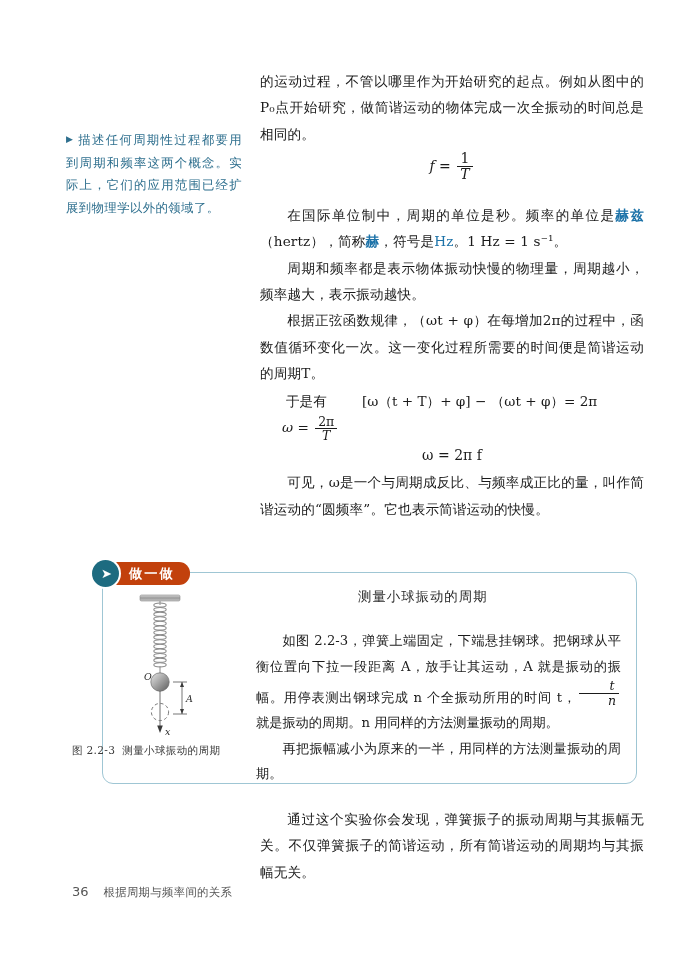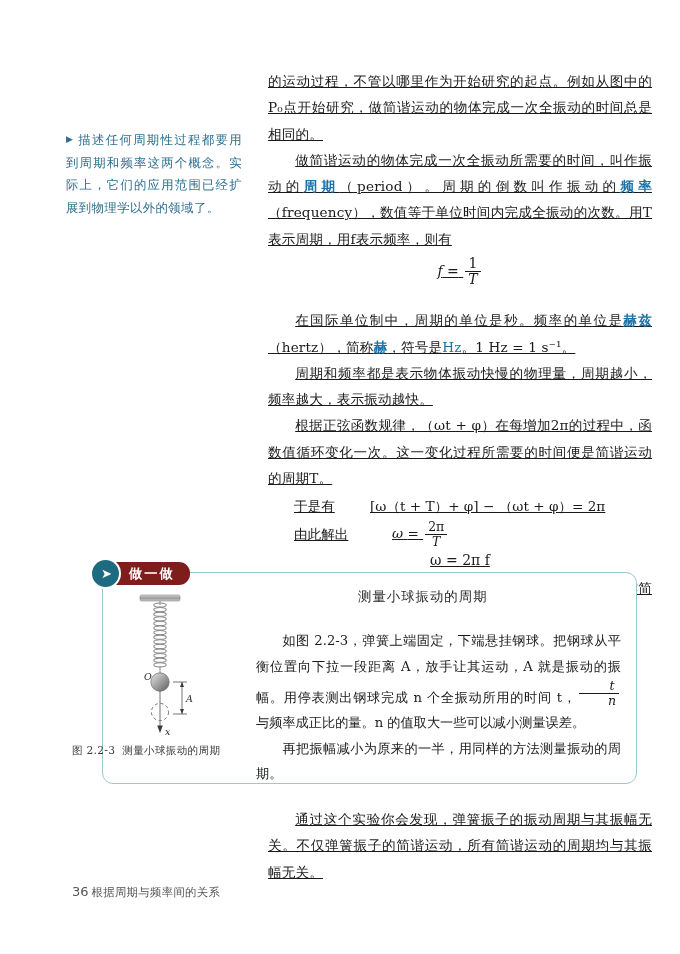--- a/index.html
+++ b/index.html
@@ -38,24 +38,23 @@
   .margin-note .tri {
     color: #2e6f8e;
     font-size: 9px;
     vertical-align: 2px;
     margin-right: 4px;
   }
 
   
   .col {
     position: absolute;
-    left: 268px;
+    left: 260px;
     width: 384px;
     top: 0;
-    text-decoration: underline;
   }
   p.body {
     margin: 0;
     font-size: 13.6px;
     line-height: 26.3px;
     text-align: justify;
     text-justify: inter-ideograph;
     letter-spacing: 0.15px;
   }
   p.body.indent { text-indent: 2em; }
@@ -127,21 +126,21 @@
   }
   .badge-circle .glyph {
     color: #ffffff;
     font-size: 13px;
     line-height: 1;
     font-family: "DejaVu Sans", sans-serif;
     transform: translateX(1px);
   }
   .badge-pill {
     margin-left: -10px;
-    background: #7f1d1d;
+    background: #c2410c;
     color: #ffffff;
     height: 23px;
     padding: 0 15px 0 20px;
     border-radius: 3px 11px 11px 3px;
     display: flex;
     align-items: center;
     font-size: 13.2px;
     letter-spacing: 2px;
     font-family: "DejaVu Serif", "Liberation Serif", serif;
     font-weight: bold;
@@ -194,21 +193,21 @@
     position: absolute;
     left: 72px;
     top: 884px;
     display: flex;
     align-items: baseline;
     color: #4a4a4a;
   }
   .footer .pageno {
     font-size: 13px;
     font-family: "DejaVu Sans", sans-serif;
-    margin-right: 3px;
+    margin-right: 15px;
     color: #555;
   }
   .footer .bookname {
     font-size: 11.4px;
     letter-spacing: 0.3px;
     color: #555;
   }
 </style>
 </head>
 <body>
@@ -216,21 +215,20 @@
 <div class="page">
 
   <div class="margin-note">
     <span class="tri">▶</span><span>描述任何周期性过程都要用到周期和频率这两个概念。实际上，它们的应用范围已经扩展到物理学以外的领域了。</span>
   </div>
 
   <div class="col" style="top:68px;">
 
     <p class="body">的运动过程，不管以哪里作为开始研究的起点。例如从图中的P₀点开始研究，做简谐运动的物体完成一次全振动的时间总是相同的。</p>
 
-    <p class="body indent"><span>做简谐运动的物体完成一次全振动所需要的时间，叫作振动的</span><span class="kw">周期</span><span>（period）。周期的倒数叫作振动的</span><span class="kw">频率</span><span>（frequency），数值等于单位时间内完成全振动的次数。用T表示周期，用f表示频率，则有</span></p>
 
     <div class="formula">
       <span class="sym">f</span>
       <span class="rm">=</span>
       <span class="frac">
         <span class="num rm">1</span>
         <span class="den sym">T</span>
       </span>
     </div>
 
@@ -239,21 +237,20 @@
     <p class="body indent">周期和频率都是表示物体振动快慢的物理量，周期越小，频率越大，表示振动越快。</p>
 
     <p class="body indent">根据正弦函数规律，（ωt + φ）在每增加2π的过程中，函数值循环变化一次。这一变化过程所需要的时间便是简谐运动的周期T。</p>
 
     <div class="eqrow" style="margin-top:2px;">
       <span class="lead" style="padding-left:26px;">于是有</span>
       <span class="expr">[ω（t + T）+ φ] − （ωt + φ）= 2π</span>
     </div>
 
     <div class="eqrow">
-      <span class="lead" style="padding-left:26px;">由此解出</span>
       <span class="expr" style="margin-left:22px;">
         <span class="sym">ω</span>
         <span class="rm">=</span>
         <span class="frac small">
           <span class="num rm">2π</span>
           <span class="den sym">T</span>
         </span>
       </span>
     </div>
 
@@ -268,21 +265,21 @@
   <div class="activity-badge">
     <span class="badge-circle">
       <span class="glyph">➤</span>
     </span>
     <span class="badge-pill">做一做</span>
   </div>
 
   <div class="activity-title">测量小球振动的周期</div>
 
   <div class="activity-col">
-    <p class="indent"><span>如图 2.2-3，弹簧上端固定，下端悬挂钢球。把钢球从平衡位置向下拉一段距离 A，放手让其运动，A 就是振动的振幅。用停表测出钢球完成 n 个全振动所用的时间 t，</span><span class="frac small" style="vertical-align:-3px;"><span class="num sym">t</span><span class="den sym">n</span></span><span> 与频率成正比的量。n 的值取大一些可以减小测量误差。</span></p>
+    <p class="indent"><span>如图 2.2-3，弹簧上端固定，下端悬挂钢球。把钢球从平衡位置向下拉一段距离 A，放手让其运动，A 就是振动的振幅。用停表测出钢球完成 n 个全振动所用的时间 t，</span><span class="frac small" style="vertical-align:-3px;"><span class="num sym">t</span><span class="den sym">n</span></span><span> 就是振动的周期。n 用同样的方法测量振动的周期。</span></p>
     <p class="indent">再把振幅减小为原来的一半，用同样的方法测量振动的周期。</p>
   </div>
 
   <div class="figure">
     <svg width="104" height="160" viewBox="0 0 104 160">
       <defs>
         <linearGradient id="ballg" x1="0" y1="0" x2="1" y2="1">
           <stop offset="0%" stop-color="#e6e6e6"></stop>
           <stop offset="35%" stop-color="#b7b7b7"></stop>
           <stop offset="100%" stop-color="#5c5c5c"></stop>

